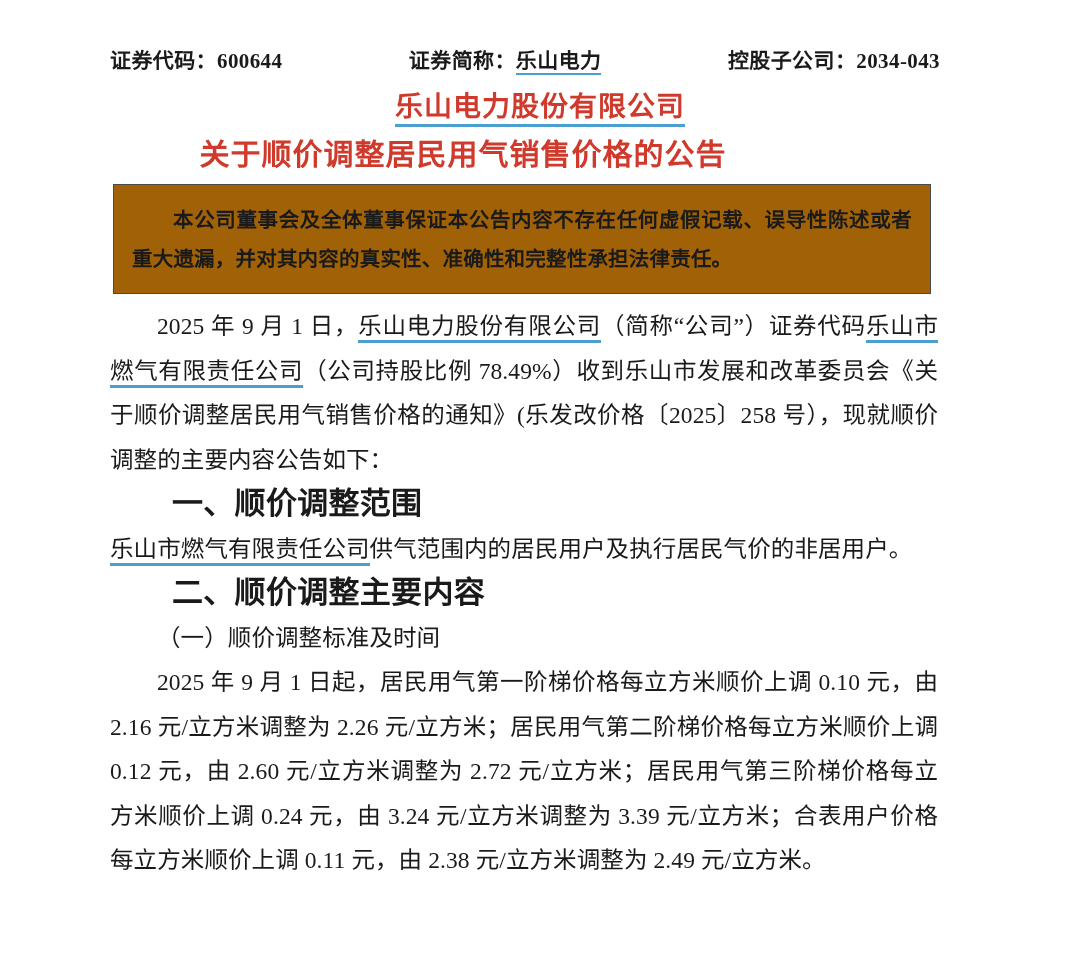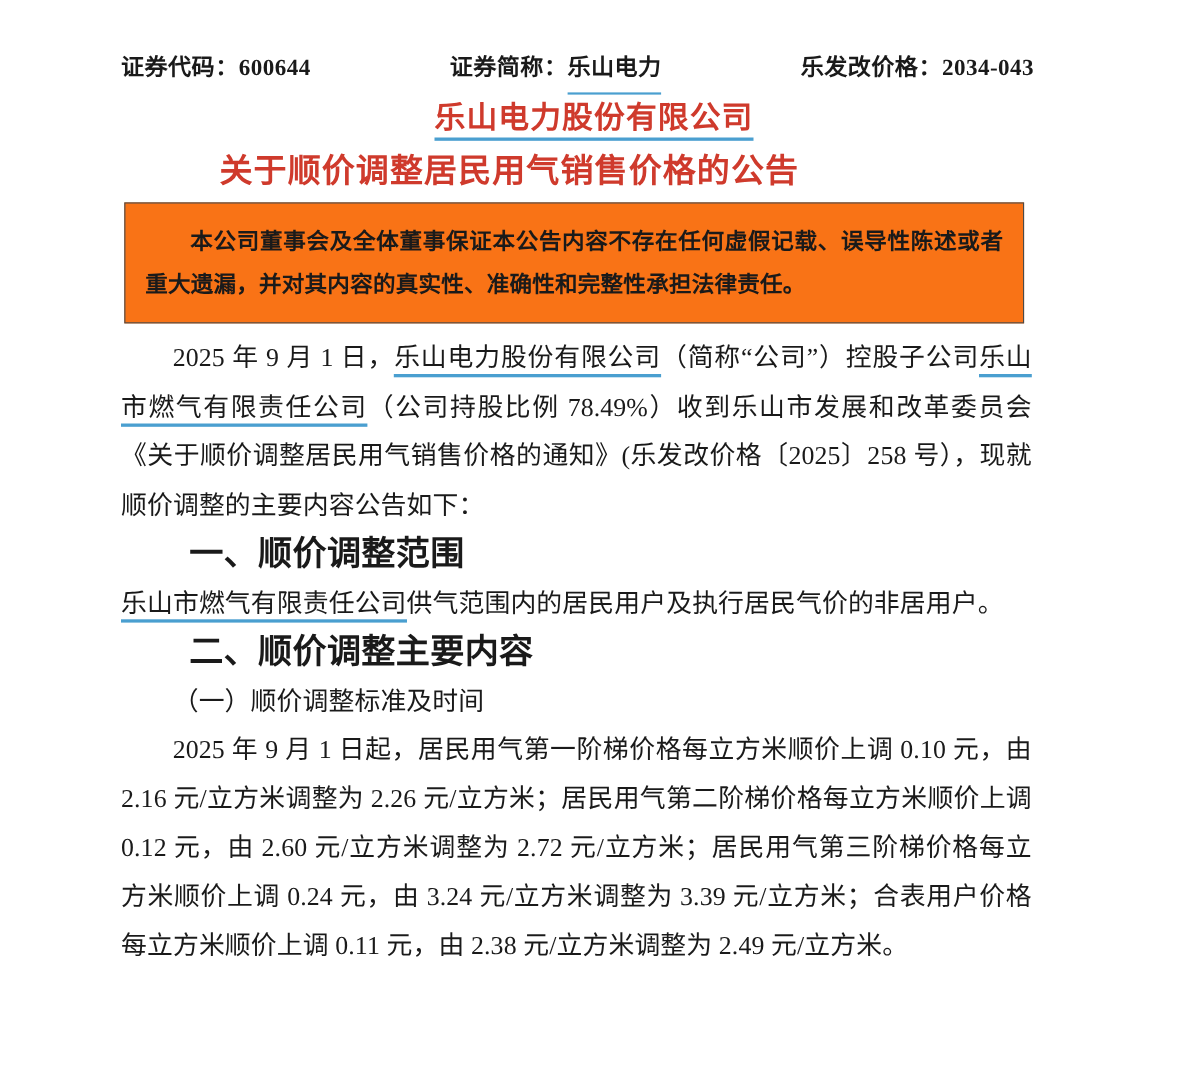--- a/index.html
+++ b/index.html
@@ -41,21 +41,21 @@
   .header-field .hf-value { font-weight: bold; }
 
   
   .entity {
     border-bottom: 3px solid #4a9fd0;
     padding-bottom: 1px;
     display: inline;
   }
   .entity-thin {
     border-bottom: 2.5px solid #4a9fd0;
-    padding-bottom: 11px;
+    padding-bottom: 0px;
     display: inline;
   }
 
   
   .doc-title-1 {
     position: absolute;
     top: 52px;
     left: 0;
     width: 1080px;
     text-align: center;
@@ -83,21 +83,21 @@
 
   
   .disclaimer-box {
     position: absolute;
     top: 152px;
     left: 113px;
     width: 818px;
     box-sizing: border-box;
     border: 1.6px solid #4a4a4a;
     padding: 16px 18px 14px 18px;
-    background: #f97316;
+    background: #a16207;
   }
   .disclaimer-text {
     font-size: 20.5px;
     font-weight: bold;
     line-height: 1.9;
     text-align: justify;
     text-indent: 2em;
     letter-spacing: 0.2px;
   }
 
@@ -141,36 +141,36 @@
 <div id="page">
 
   <div class="header-line">
     <span class="header-field">
       <span class="hf-label">证券代码：</span><span class="hf-value">600644</span>
     </span>
     <span class="header-field">
       <span class="hf-label">证券简称：</span><span class="hf-value entity-thin">乐山电力</span>
     </span>
     <span class="header-field">
-      <span class="hf-label">乐发改价格：</span><span class="hf-value">2034-043</span>
+      <span class="hf-label">控股子公司：</span><span class="hf-value">2034-043</span>
     </span>
   </div>
 
   <div class="doc-title-1">
     <span class="entity-red">乐山电力股份有限公司</span>
   </div>
   <div class="doc-title-2">关于顺价调整居民用气销售价格的公告</div>
 
   <div class="disclaimer-box">
     <div class="disclaimer-text">本公司董事会及全体董事保证本公告内容不存在任何虚假记载、误导性陈述或者重大遗漏，并对其内容的真实性、准确性和完整性承担法律责任。</div>
   </div>
 
   <div class="body-block">
 
-    <p class="para"><span>2025 年 9 月 1 日，</span><span class="entity">乐山电力股份有限公司</span><span>（简称“公司”）控股子公司</span><span class="entity">乐山市燃气有限责任公司</span><span>（公司持股比例 78.49%）收到乐山市发展和改革委员会《关于顺价调整居民用气销售价格的通知》(乐发改价格〔2025〕258 号），现就顺价调整的主要内容公告如下：</span></p>
+    <p class="para"><span>2025 年 9 月 1 日，</span><span class="entity">乐山电力股份有限公司</span><span>（简称“公司”）证券代码</span><span class="entity">乐山市燃气有限责任公司</span><span>（公司持股比例 78.49%）收到乐山市发展和改革委员会《关于顺价调整居民用气销售价格的通知》(乐发改价格〔2025〕258 号），现就顺价调整的主要内容公告如下：</span></p>
 
     <h2 class="heading">一、顺价调整范围</h2>
 
     <p class="para no-indent"><span class="entity">乐山市燃气有限责任公司</span><span>供气范围内的居民用户及执行居民气价的非居用户。</span></p>
 
     <h2 class="heading">二、顺价调整主要内容</h2>
 
     <h3 class="subheading">（一）顺价调整标准及时间</h3>
 
     <p class="para">2025 年 9 月 1 日起，居民用气第一阶梯价格每立方米顺价上调 0.10 元，由 2.16 元/立方米调整为 2.26 元/立方米；居民用气第二阶梯价格每立方米顺价上调 0.12 元，由 2.60 元/立方米调整为 2.72 元/立方米；居民用气第三阶梯价格每立方米顺价上调 0.24 元，由 3.24 元/立方米调整为 3.39 元/立方米；合表用户价格每立方米顺价上调 0.11 元，由 2.38 元/立方米调整为 2.49 元/立方米。</p>

